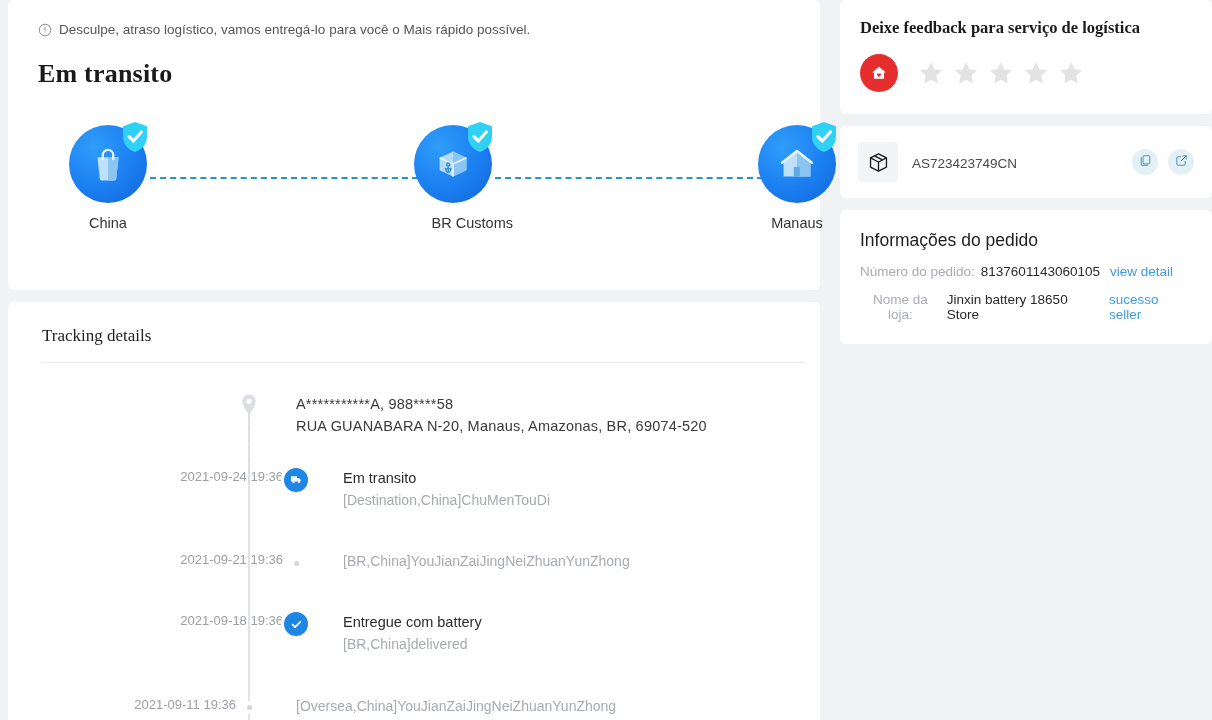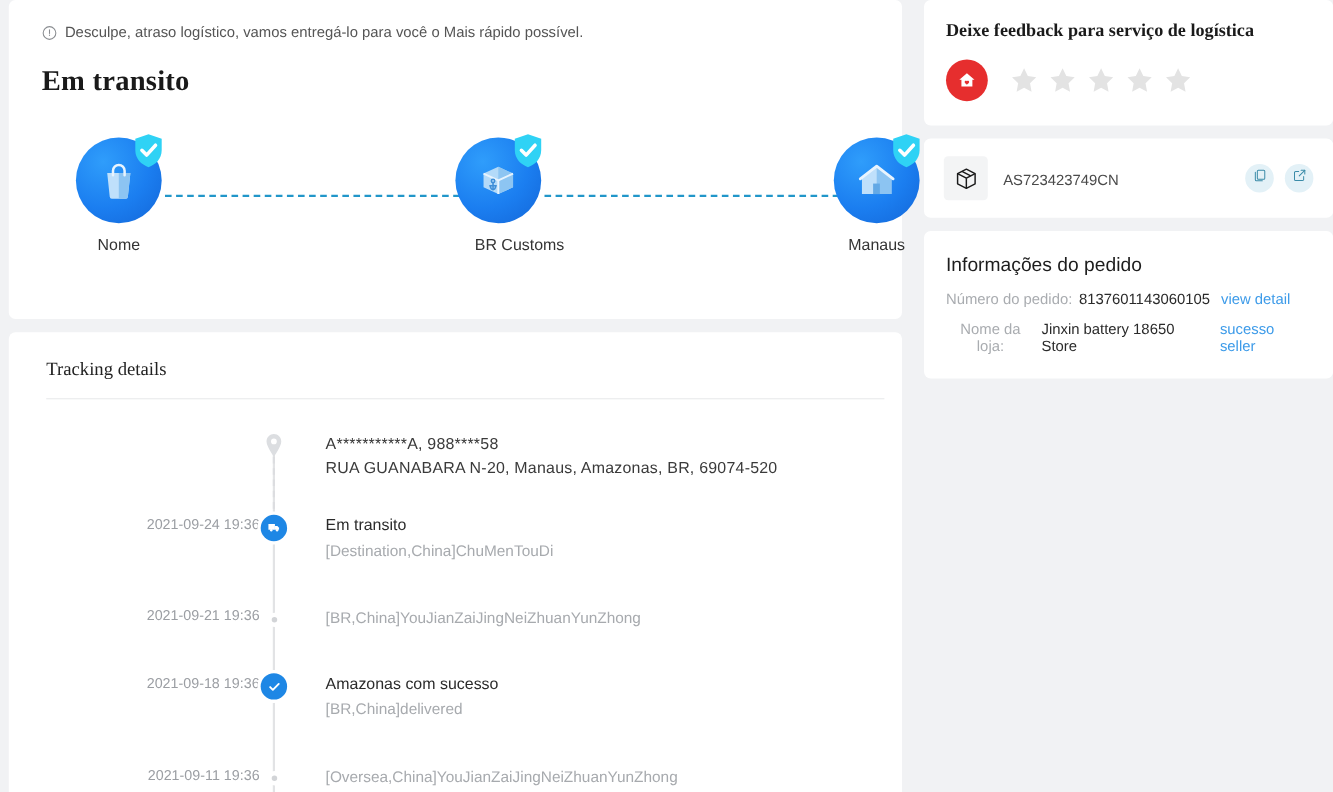--- a/index.html
+++ b/index.html
@@ -93,21 +93,21 @@
     background: #1e87e5; display: flex; align-items: center; justify-content: center;
     box-shadow: 0 0 0 3px #fff;
   }
 
   .tl-title { font-size: 14.5px; color: #2b2b2b; line-height: 1.45; }
   .tl-sub { font-size: 14px; color: #a7aaae; line-height: 1.6; }
   .tl-addr { font-size: 14.5px; color: #3a3a3a; line-height: 1.55; letter-spacing: .2px; }
   .tl-plain { font-size: 14px; color: #a7aaae; line-height: 1.5; }
 
   .row-addr { margin-bottom: 30px; }
-  .row-gap { margin-bottom: 40px; }
+  .row-gap { margin-bottom: 40px; margin-left: 47px; }
 
   
   .right-col { position: absolute; left: 840px; top: 0; width: 372px; }
 
   .fb-card { padding: 18px 20px 22px 20px; }
   .fb-title {
     font-family: "Liberation Serif", serif; font-weight: bold;
     font-size: 16.5px; color: #1a1a1a;
   }
   .fb-rate { display: flex; align-items: center; gap: 14px; margin-top: 16px; }
@@ -176,21 +176,21 @@
                 <path d="M18.5 19v-4.2a5.5 5.5 0 0 1 11 0V19" fill="none" stroke="#e8f4fe" stroke-width="2.4" stroke-linecap="round"></path>
               </svg>
             </div>
             <span class="shield">
               <svg viewBox="0 0 30 32" width="30" height="32">
                 <path d="M15 1l12 4.2v10.2C27 23.4 21.6 28.6 15 31 8.4 28.6 3 23.4 3 15.4V5.2z" fill="#2fd2f5"></path>
                 <path d="M9 15.6l4.3 4.4L21.4 11" fill="none" stroke="#fff" stroke-width="3.2" stroke-linecap="round" stroke-linejoin="round"></path>
               </svg>
             </span>
           </div>
-          <div class="step-label">Nome</div>
+          <div class="step-label">China</div>
         </div>
 
         <div class="step step-2">
           <div class="step-badge">
             <div class="step-circle">
               <svg viewBox="0 0 48 48" width="46" height="46">
                 <path d="M24 11l14 6.5v13L24 37l-14-6.5v-13z" fill="#b3daf9"></path>
                 <path d="M24 11l14 6.5v13L24 37z" fill="#8dc5f2"></path>
                 <path d="M10 17.5L24 24l14-6.5" fill="none" stroke="#e6f3fe" stroke-width="1.8"></path>
                 <path d="M24 24v13" fill="none" stroke="#e6f3fe" stroke-width="1.8"></path>
@@ -285,21 +285,21 @@
         <div class="tl-row row-gap">
           <div class="tl-date">2021-09-18 19:36</div>
           <div class="tl-marker">
             <span class="circle-icon">
               <svg viewBox="0 0 18 18" width="13" height="13">
                 <path d="M3.6 9.2l3.4 3.4L14.4 5.2" fill="none" stroke="#fff" stroke-width="2.4" stroke-linecap="round" stroke-linejoin="round"></path>
               </svg>
             </span>
           </div>
           <div class="tl-body">
-            <div class="tl-title">Amazonas com sucesso</div>
+            <div class="tl-title">Entregue com battery</div>
             <div class="tl-sub">[BR,China]delivered</div>
           </div>
         </div>
 
         <div class="tl-row">
           <div class="tl-date">2021-09-11 19:36</div>
           <div class="tl-marker">
             <span class="dot-small"></span>
           </div>
           <div class="tl-body">

